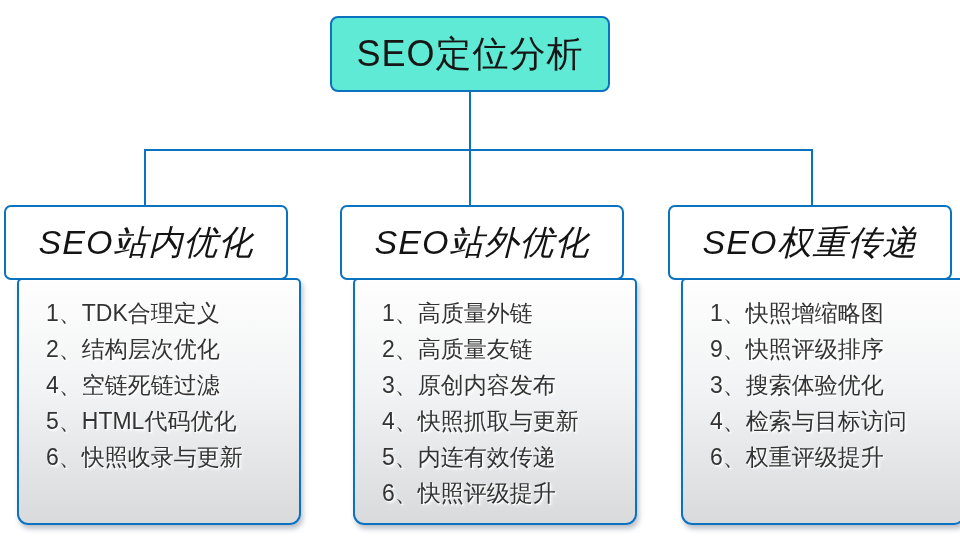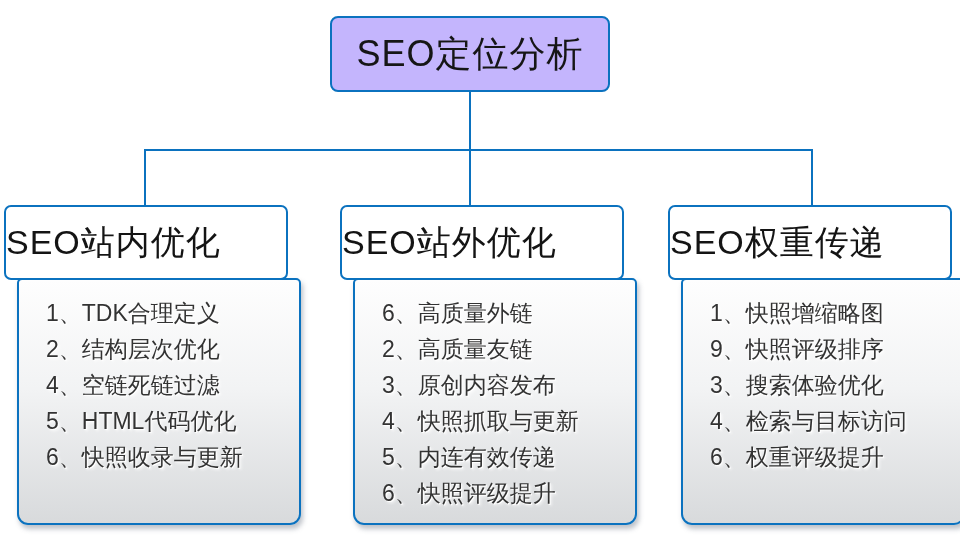--- a/index.html
+++ b/index.html
@@ -26,21 +26,21 @@
     height: 2px;
     background: #0b72bf;
   }
   
   .top-box {
     position: absolute;
     left: 330px;
     top: 16px;
     width: 280px;
     height: 76px;
-    background: #c4b5fd;
+    background: #5eead4;
     border: 2px solid #0b72bf;
     border-radius: 8px;
     box-sizing: border-box;
     display: flex;
     align-items: center;
     justify-content: center;
     font-size: 36px;
     color: #161616;
     letter-spacing: 1px;
     white-space: nowrap;
@@ -57,26 +57,27 @@
   .header-box {
     position: relative;
     width: 100%;
     height: 75px;
     background: #ffffff;
     border: 2px solid #0b72bf;
     border-radius: 7px;
     box-sizing: border-box;
     display: flex;
     align-items: center;
-    justify-content: flex-start;
+    justify-content: center;
     font-size: 34px;
     color: #141414;
     letter-spacing: 1px;
     white-space: nowrap;
     z-index: 2;
+    font-style: italic;
   }
   .panel {
     position: relative;
     width: 100%;
     height: 247px;
     margin-top: -2px;
     background: linear-gradient(to bottom, #fefefe 0%, #f2f3f4 45%, #d8dadc 100%);
     border: 2px solid #0b72bf;
     border-radius: 5px 5px 11px 11px;
     box-sizing: border-box;
@@ -119,21 +120,21 @@
       <div class="item">5、HTML代码优化</div>
       <div class="item">6、快照收录与更新</div>
     </div>
   </div>
 
   <div class="column col-middle">
     <div class="header-box">
       <span>SEO站外优化</span>
     </div>
     <div class="panel">
-      <div class="item">6、高质量外链</div>
+      <div class="item">1、高质量外链</div>
       <div class="item">2、高质量友链</div>
       <div class="item">3、原创内容发布</div>
       <div class="item">4、快照抓取与更新</div>
       <div class="item">5、内连有效传递</div>
       <div class="item">6、快照评级提升</div>
     </div>
   </div>
 
   <div class="column col-right">
     <div class="header-box">

